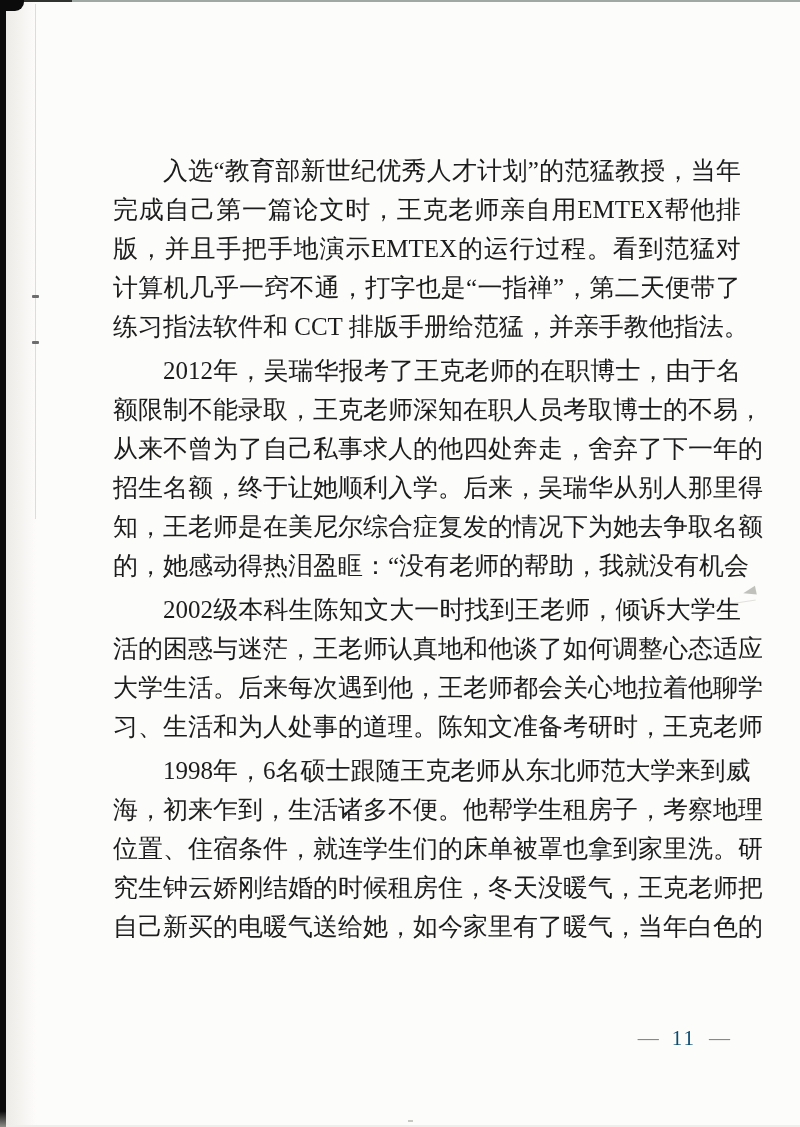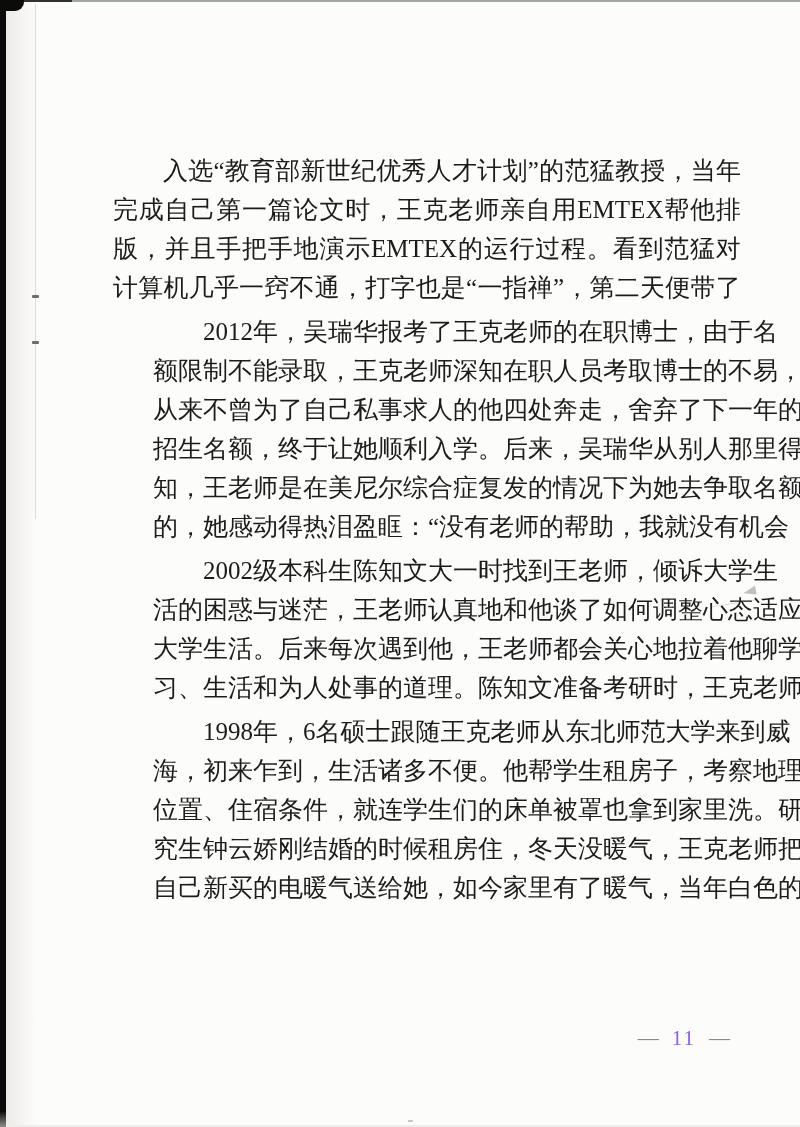--- a/index.html
+++ b/index.html
@@ -25,29 +25,29 @@
     border-top:5px solid transparent;border-bottom:4px solid transparent;
     border-right:13px solid #a6a6a3;transform:rotate(-12deg);opacity:.7;}
   .scratch{position:absolute;left:710px;top:603px;width:46px;height:1px;
     background:#e2e0da;transform:rotate(-9deg);}
   .speck{position:absolute;left:408px;top:1120px;width:5px;height:2px;background:#c9c7c2;}
   .bottom-edge{position:absolute;left:6px;bottom:0;width:794px;height:2px;background:#efeeea;}
   
   .text-block{position:absolute;left:113px;top:151px;width:628px;
     color:#1c1c1c;font-size:25px;line-height:39px;}
   .para{margin:0;}
-  .para + .para{margin-top:5px;margin-left:40px;}
+  .para + .para{margin-top:5px;}
   .line{white-space:nowrap;}
   .line.just{display:flex;justify-content:space-between;}
   .line.first{padding-left:50px;}
   
   .footer{position:absolute;top:1027px;right:70px;display:flex;align-items:center;
     gap:13px;font-size:21px;line-height:22px;}
   .footer .dash{color:#828282;}
-  .footer .num{color:#8b5cf6;letter-spacing:2px;}
+  .footer .num{color:#0c4a6e;letter-spacing:2px;}
 </style>
 </head>
 <body>
 
 <div class="page">
 
   <div class="left-band"></div>
   <div class="crease"></div>
   <div class="tick tick-1"></div>
   <div class="tick tick-2"></div>
@@ -158,20 +158,21 @@
           <span>禅</span>
           <span>”</span>
           <span>，</span>
           <span>第</span>
           <span>二</span>
           <span>天</span>
           <span>便</span>
           <span>带</span>
           <span>了</span>
         </div>
+      <div class="line">练习指法软件和 CCT 排版手册给范猛，并亲手教他指法。</div>
     </div>
 
     <div class="para">
       <div class="line just first">
           <span>2012</span>
           <span>年</span>
           <span>，</span>
           <span>吴</span>
           <span>瑞</span>
           <span>华</span>

